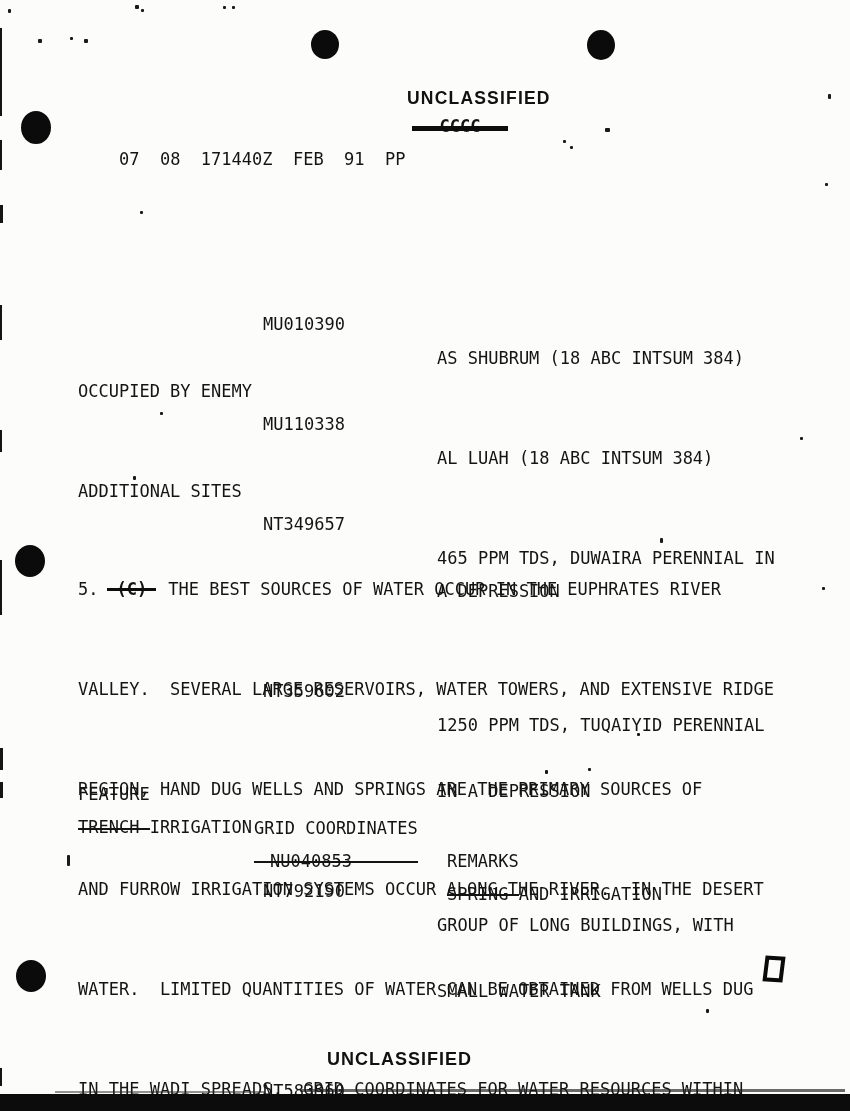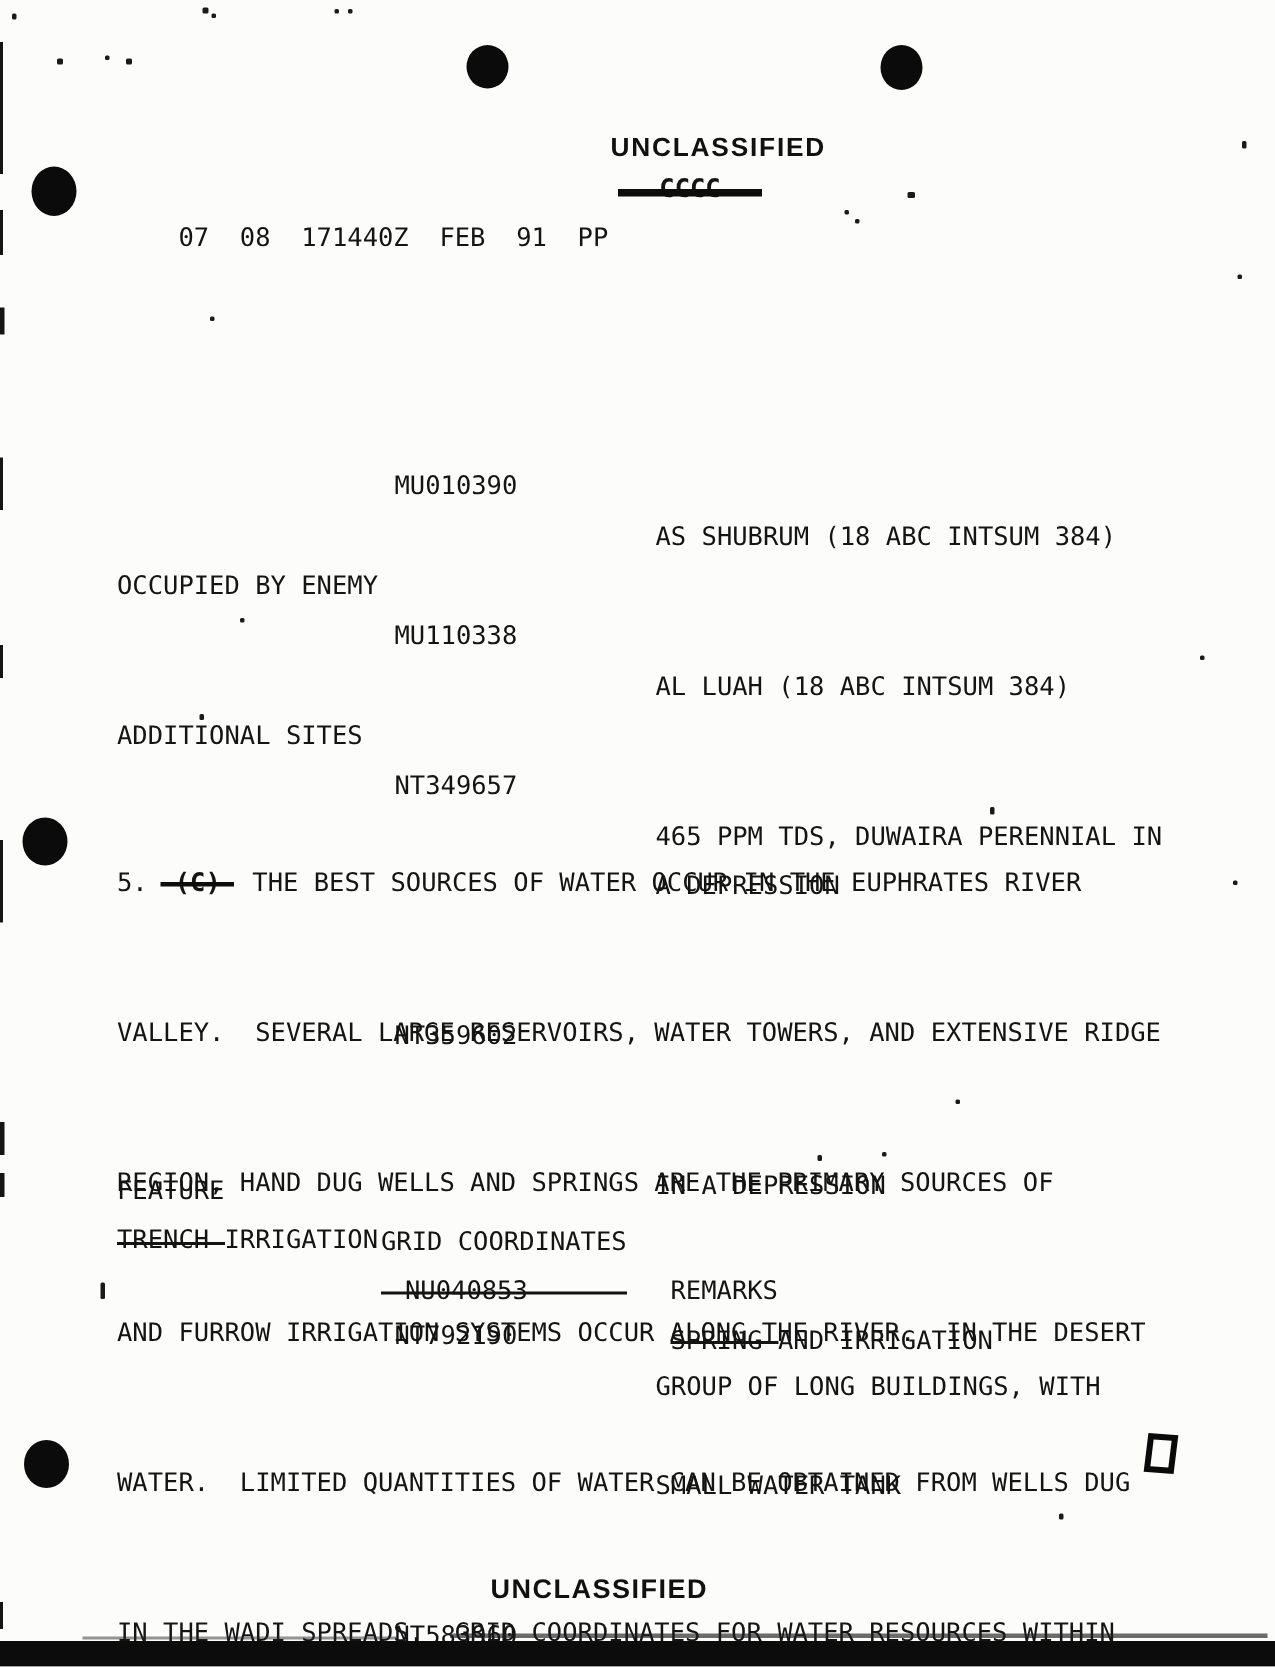--- a/index.html
+++ b/index.html
@@ -95,20 +95,21 @@
     <div class="t-row">
       <span class="c1">ADDITIONAL SITES</span>
       <span class="c2">NT349657</span>
       <span class="c3">465 PPM TDS, DUWAIRA PERENNIAL IN</span>
     </div>
     <div class="t-row">
       <span class="c3">A DEPRESSION</span>
     </div>
     <div class="t-row">
       <span class="c2">NT359602</span>
+      <span class="c3">1250 PPM TDS, TUQAIYID PERENNIAL</span>
     </div>
     <div class="t-row">
       <span class="c3">IN A DEPRESSION</span>
     </div>
     <div class="t-row">
       <span class="c2">NT792190</span>
       <span class="c3">GROUP OF LONG BUILDINGS, WITH</span>
     </div>
     <div class="t-row">
       <span class="c3">SMALL WATER TANK</span>

